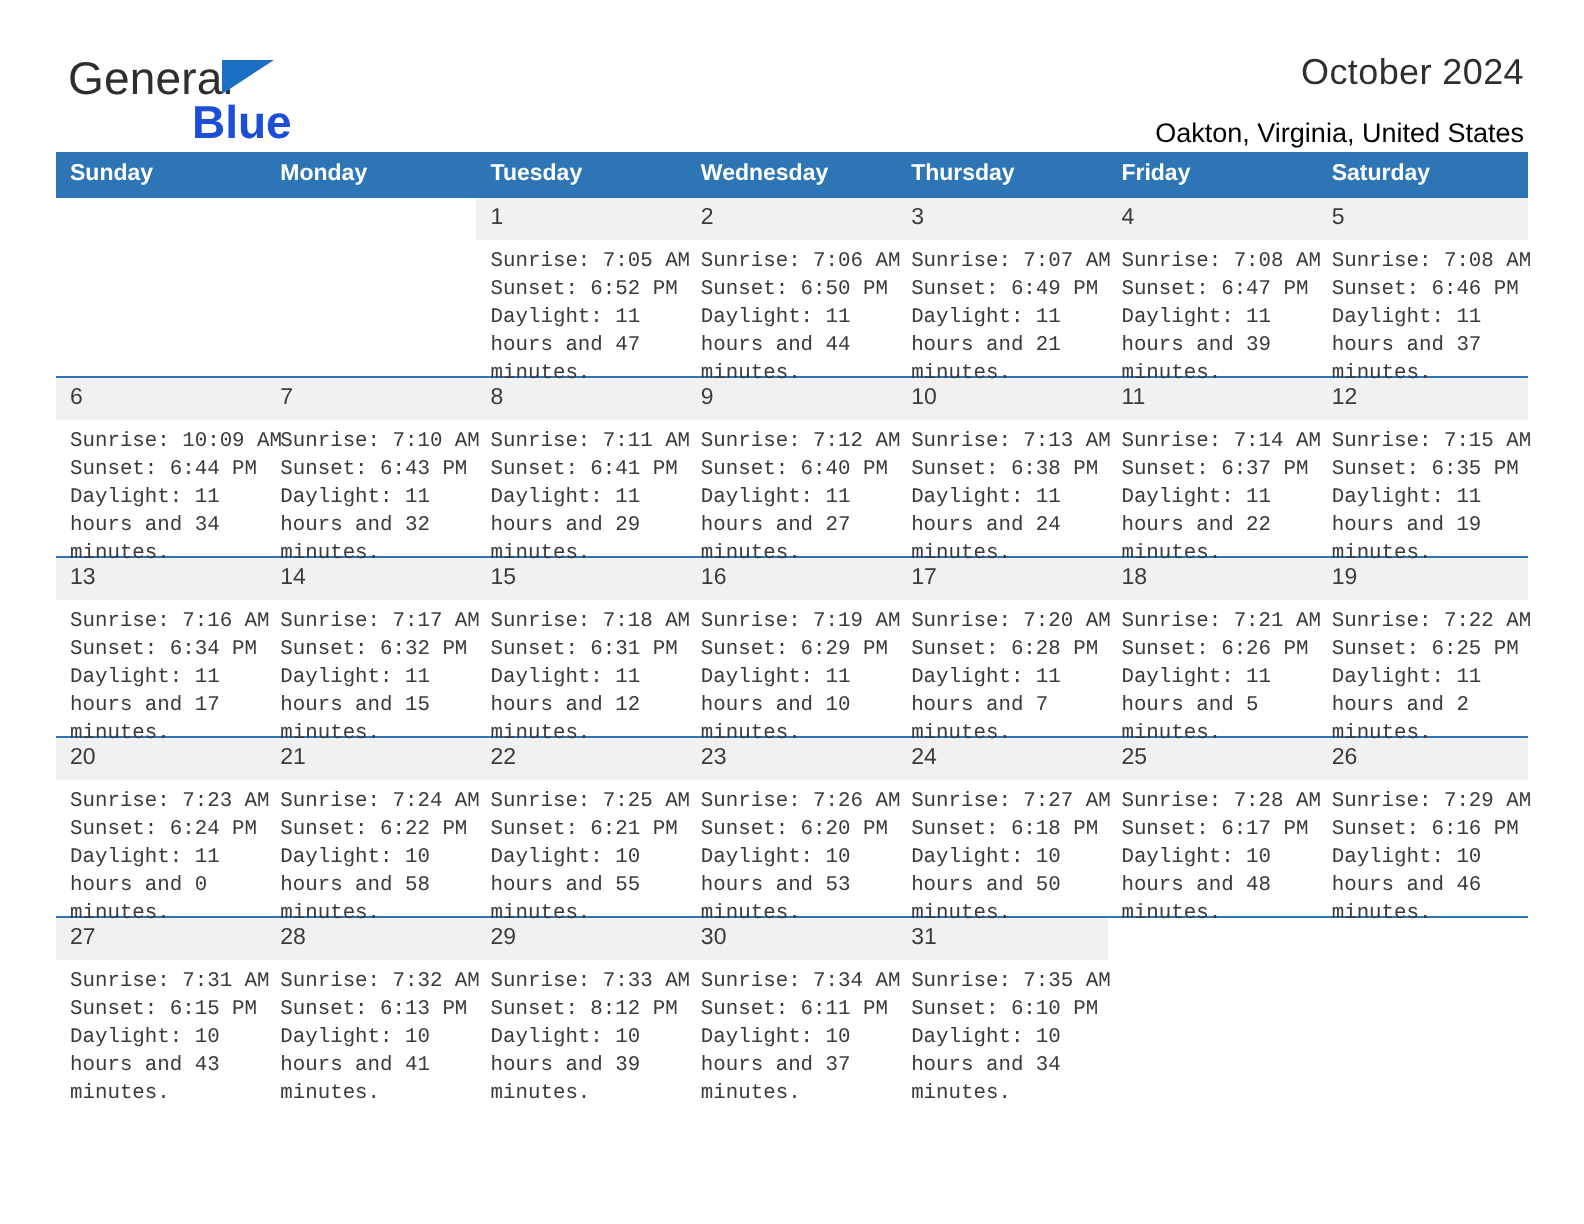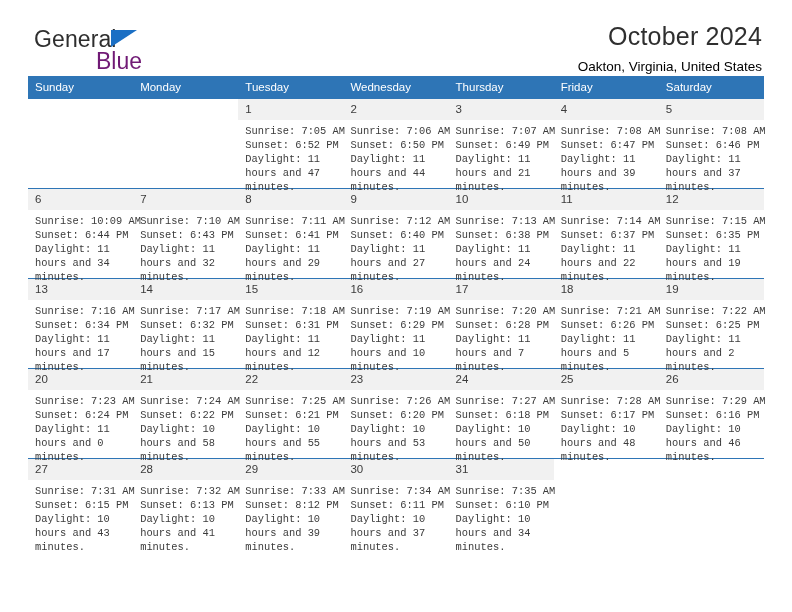--- a/index.html
+++ b/index.html
@@ -50,32 +50,33 @@
     width: 0;
     height: 0;
     border-left: 26px solid #1b6fc4;
     border-bottom: 17px solid transparent;
   }
   .logo-blue {
     position: absolute;
     left: 62px;
     top: 22px;
     font-size: 23px;
-    color: #701a75;
+    color: #1d4ed8;
     font-family: "Liberation Sans", sans-serif;
+    font-weight: bold;
   }
 
   .title-block {
     position: absolute;
     right: 2px;
     top: 20px;
     text-align: right;
   }
   .cal-title {
-    font-size: 25px;
+    font-size: 18px;
     color: #2f2f2f;
     font-weight: normal;
     line-height: 32px;
     letter-spacing: .2px;
   }
   .cal-location {
     margin-top: 6px;
     font-size: 13.5px;
     color: #000000;
     line-height: 18px;
@@ -86,21 +87,21 @@
     width: 736px;
     border-collapse: collapse;
     table-layout: fixed;
   }
   .calendar col { width: 105.14px; }
 
   thead th {
     background: #2e75b6;
     color: #ffffff;
     font-size: 11.5px;
-    font-weight: normal;
+    font-weight: bold;
     text-align: left;
     padding: 5px 0 5px 7px;
     height: 11px;
     line-height: 13px;
   }
 
   tbody tr.week-row td {
     vertical-align: top;
     padding: 0;
     border-top: 1px solid #2e75b6;

